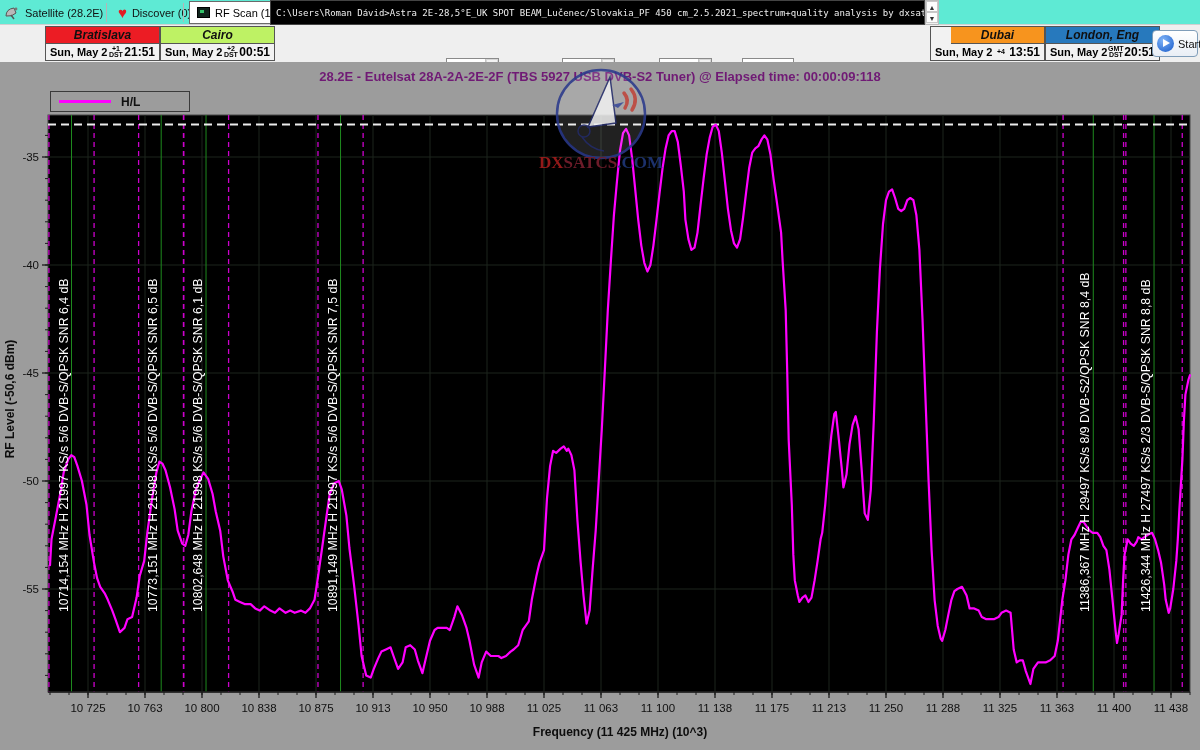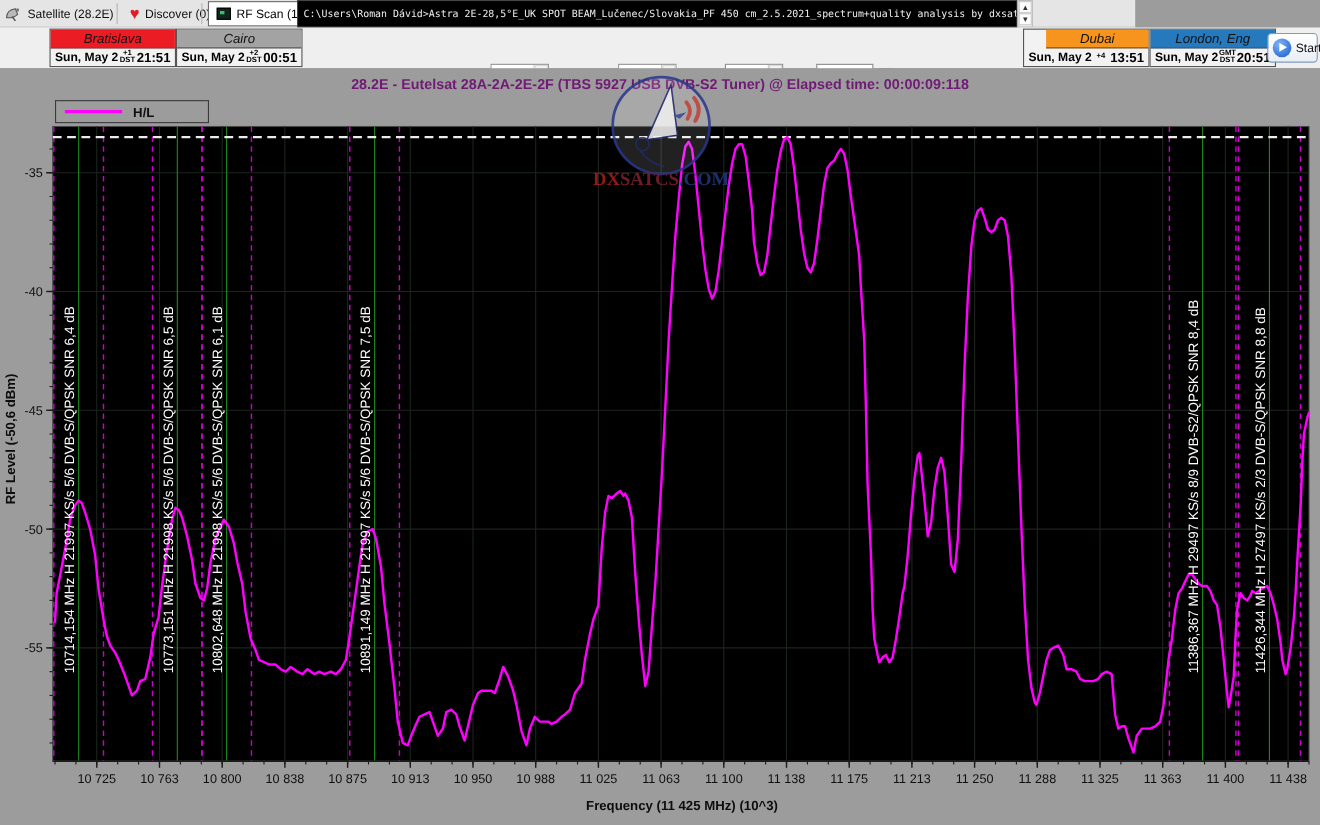--- a/index.html
+++ b/index.html
@@ -1,21 +1,21 @@
 <!DOCTYPE html>
 <html><head>
 <meta charset="utf-8">
 <style>
   * { margin:0; padding:0; box-sizing:border-box; }
   html,body { width:1200px; height:750px; overflow:hidden; background:#9c9c9c;
               font-family:"Liberation Sans", sans-serif; }
   .abs { position:absolute; }
 
   
-  #tabrow { left:0; top:0; width:1032px; height:25px; background:#e5e5e5;
+  #tabrow { left:0; top:0; width:1200px; height:25px; background:#5eead4;
             border-bottom:1px solid #d0d0d0; }
   .tabitem { height:25px; display:flex; align-items:center; gap:5px; font-size:11px; color:#111; }
   #tab-satellite { left:4px; top:0; }
   #tab-discover { left:118px; top:0; }
   .tab-sep { left:106px; top:3px; width:1px; height:19px; background:#b5b5b5; }
   .tab-sep2 { left:183px; top:3px; width:1px; height:19px; background:#b5b5b5; }
   #tab-rfscan { left:189px; top:1px; height:23px; background:#fff; border:1px solid #6a6a6a;
                 padding:0 7px; display:flex; align-items:center; gap:5px; font-size:11px; }
   .heart { color:#e31b23; font-size:15px; line-height:15px; }
   .rficon { width:13px; height:11px; background:#10241c; border:1px solid #000; position:relative; }
@@ -25,21 +25,21 @@
   #terminalbar span { color:#efefef; font-family:"DejaVu Sans Mono", monospace;
                       font-size:9px; white-space:nowrap; padding-left:5px; letter-spacing:0; }
   #termscroll { left:925px; top:0; width:14px; height:25px; background:#f0f0f0; border:1px solid #bbb; }
   .scr-btn { width:12px; height:11px; font-size:7px; line-height:11px; text-align:center; color:#333;
              background:#fdfdfd; border:1px solid #c8c8c8; }
 
   
   #row2 { left:0; top:25px; width:1200px; height:37px; background:#efefef; }
   .clockbox { top:1px; width:115px; height:35px; border:1px solid #555; background:#f2f2f2; }
   .clockhead { height:17px; display:flex; align-items:center; justify-content:center;
-               font-size:12px; font-weight:normal; font-style:italic; color:#101010;
+               font-size:12px; font-weight:bold; font-style:italic; color:#101010;
                border-bottom:1px solid #555; }
   .clockbody { height:16px; display:flex; align-items:center; padding:0 4px; font-size:11px;
                font-weight:bold; color:#000; }
   .clockdate { flex:0 0 auto; }
   .clockoff { flex:1; display:flex; flex-direction:column; align-items:center; line-height:6px; }
   .clockoff .t { font-size:7px; font-weight:bold; }
   .clockoff .b { font-size:7px; font-weight:bold; }
   .clocktime { flex:0 0 auto; font-size:12px; }
 
   #controls { left:388px; top:28px; height:30px; display:flex; align-items:center; gap:6px; font-size:11px; color:#111; }
@@ -116,21 +116,21 @@
     <div class="clockbody">
       <span class="clockdate">Sun, May 2</span>
       <span class="clockoff">
         <span class="t">+1</span>
           <span class="b">DST</span>
       </span>
       <span class="clocktime">21:51</span>
     </div>
   </div>
   <div class="abs clockbox" style="left:160px;">
-    <div class="clockhead" style="background: #a3a3a3;">Cairo</div>
+    <div class="clockhead" style="background: #bef264;">Cairo</div>
     <div class="clockbody">
       <span class="clockdate">Sun, May 2</span>
       <span class="clockoff">
         <span class="t">+2</span>
           <span class="b">DST</span>
       </span>
       <span class="clocktime">00:51</span>
     </div>
   </div>
 

